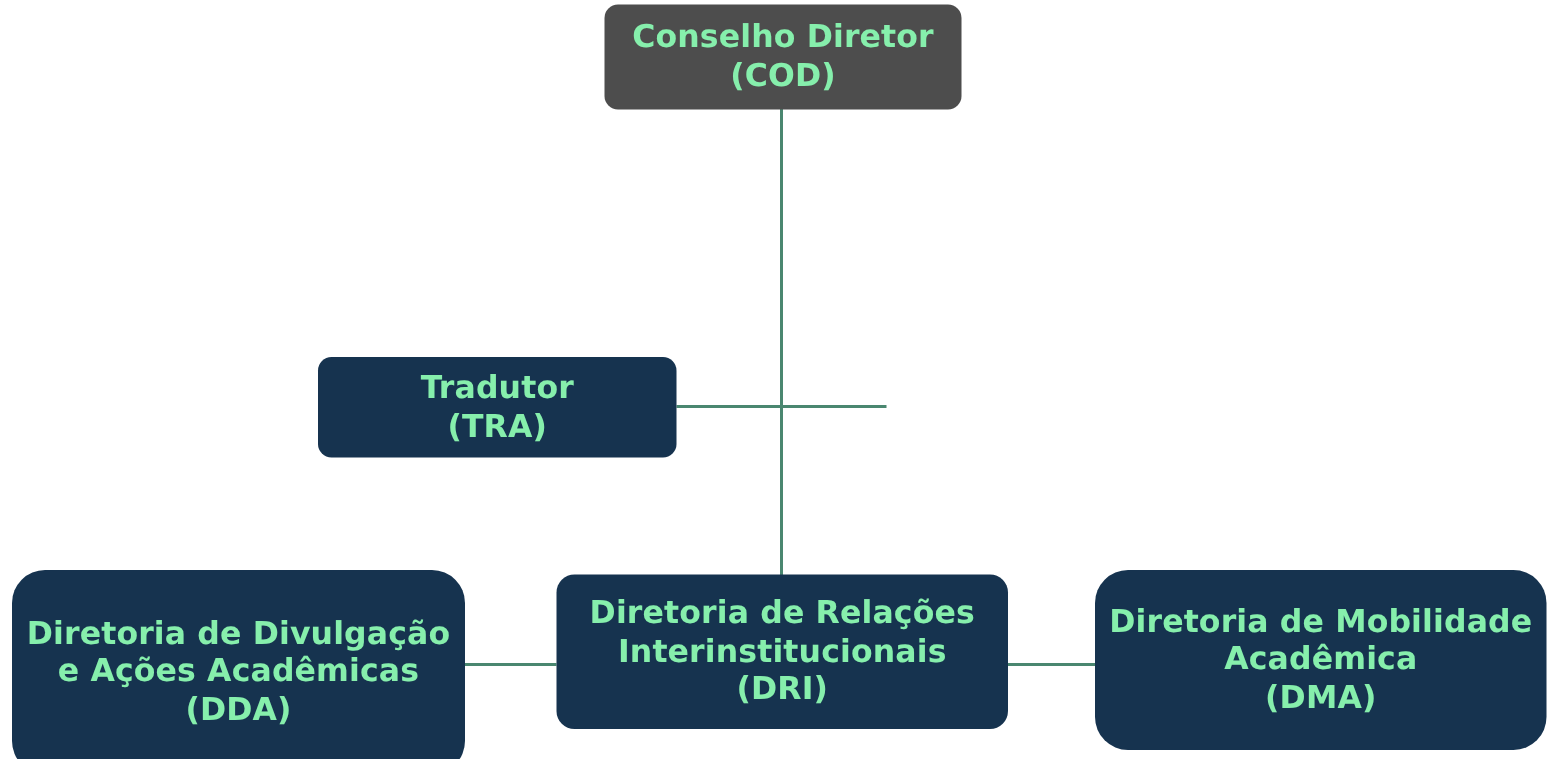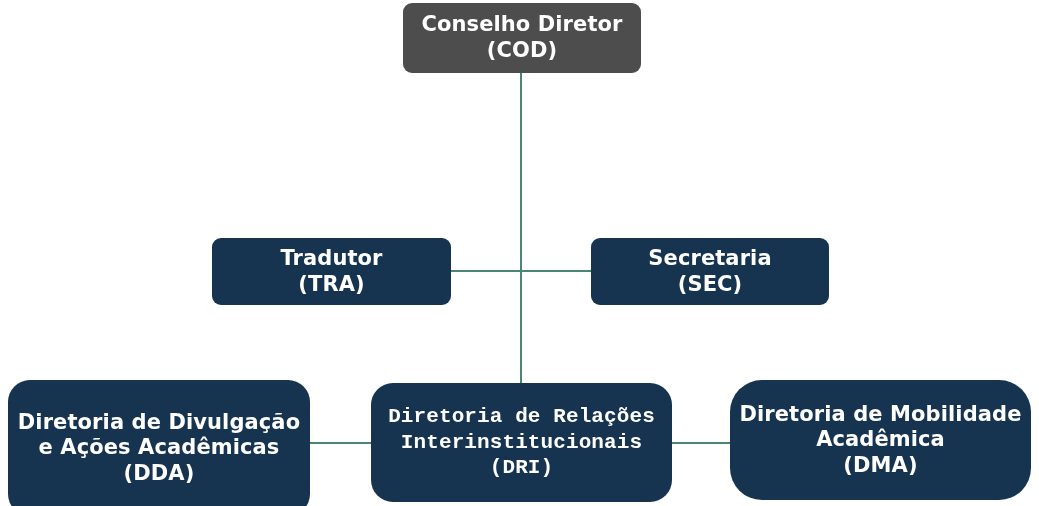--- a/index.html
+++ b/index.html
@@ -16,21 +16,21 @@
     height: 506px;
     background: #ffffff;
     overflow: hidden;
   }
   .node {
     position: absolute;
     display: flex;
     align-items: center;
     justify-content: center;
     text-align: center;
-    color: #ffffff;
+    color: #86efac;
     font-weight: bold;
     box-sizing: border-box;
     z-index: 2;
     line-height: 1.22;
     letter-spacing: 0.1px;
   }
   .node .label {
     display: block;
     width: 100%;
     padding: 0 8px;
@@ -68,31 +68,30 @@
   }
   .node-dda {
     left: 8px;    top: 380px;
     width: 302px; height: 136px;
     background: #16334f;
     border-radius: 22px;
     font-size: 21px;
   }
   .node-dri {
     left: 371px;  top: 383px;
-    width: 301px; height: 119px;
+    width: 301px; height: 103px;
     background: #16334f;
-    border-radius: 22px;
+    border-radius: 12px;
     font-size: 21px;
-    font-family: Liberation Mono, monospace;
   }
   .node-dma {
     left: 730px;  top: 380px;
     width: 301px; height: 120px;
     background: #16334f;
-    border-radius: 32px;
+    border-radius: 22px;
     font-size: 21px;
   }
   
   .connector {
     position: absolute;
     background: #4a8770;
     z-index: 1;
   }
   .conn-v-main {
     left: 520px; top: 72px;
@@ -125,24 +124,20 @@
     <span class="label">Conselho Diretor
 (COD)</span>
   </div>
 
 
   <div class="node node-tra">
     <span class="label">Tradutor
 (TRA)</span>
   </div>
 
-  <div class="node node-sec">
-    <span class="label">Secretaria
-(SEC)</span>
-  </div>
 
   <div class="node node-dda">
     <span class="label">Diretoria de Divulgação
 e Ações Acadêmicas
 (DDA)</span>
   </div>
 
   <div class="node node-dri">
     <span class="label">Diretoria de Relações
 Interinstitucionais

